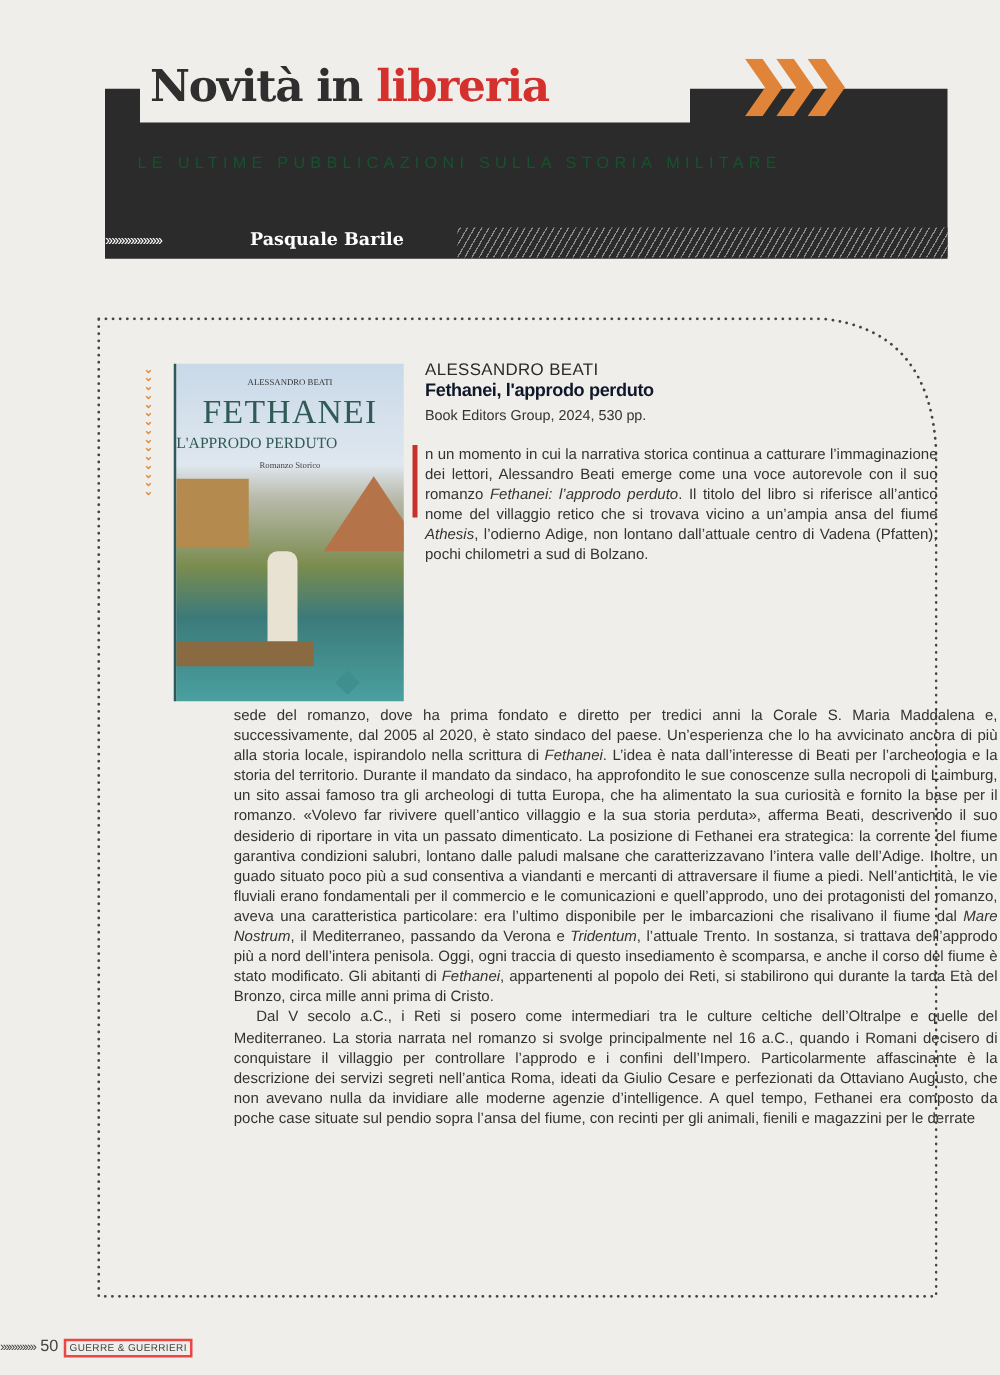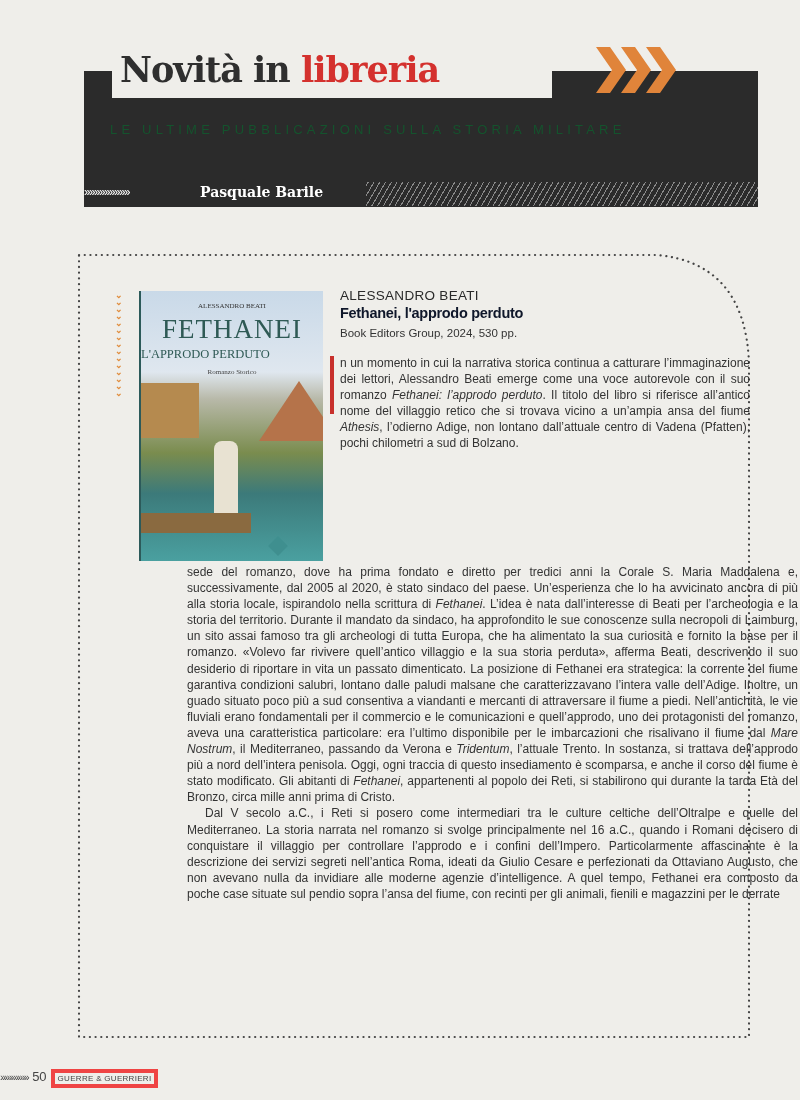--- a/index.html
+++ b/index.html
@@ -34,21 +34,21 @@
   .book-pub{font-size:11.5px;color:#333;margin-top:6px;}
   .dropcap{position:absolute;left:330px;top:356px;width:4px;height:58px;background:#c8302c;}
   .text{font-size:12px;line-height:16.1px;color:#333;text-align:justify;}
   .col-narrow{position:absolute;left:340px;top:355px;width:410px;}
   .col-wide{position:absolute;left:139px;top:564px;width:611px;margin-left:48px;}
   .text p{margin:0;}
   .indent{text-indent:18px;}
   .footer{position:absolute;left:0;top:1069px;font-size:11px;color:#444;}
   .footer .arrows{letter-spacing:-1.5px;}
   .footer .pnum{font-size:13px;margin-left:4px;}
-  .footer .mag{display:inline-block;border:4px solid #ef4444;font-size:8px;padding:1px 3px;margin-left:4px;letter-spacing:0.3px;}
+  .footer .mag{display:inline-block;border:2px solid #ef4444;font-size:8px;padding:1px 3px;margin-left:4px;letter-spacing:0.3px;}
 </style>
 </head>
 <body>
 
 <div class="header-black"></div>
 <div class="title-box"></div>
 <div class="title">
   <span class="t1">Novità in </span><span class="t2">libreria</span>
 </div>
 <svg class="chevrons" width="82" height="46" viewBox="0 0 82 46">

